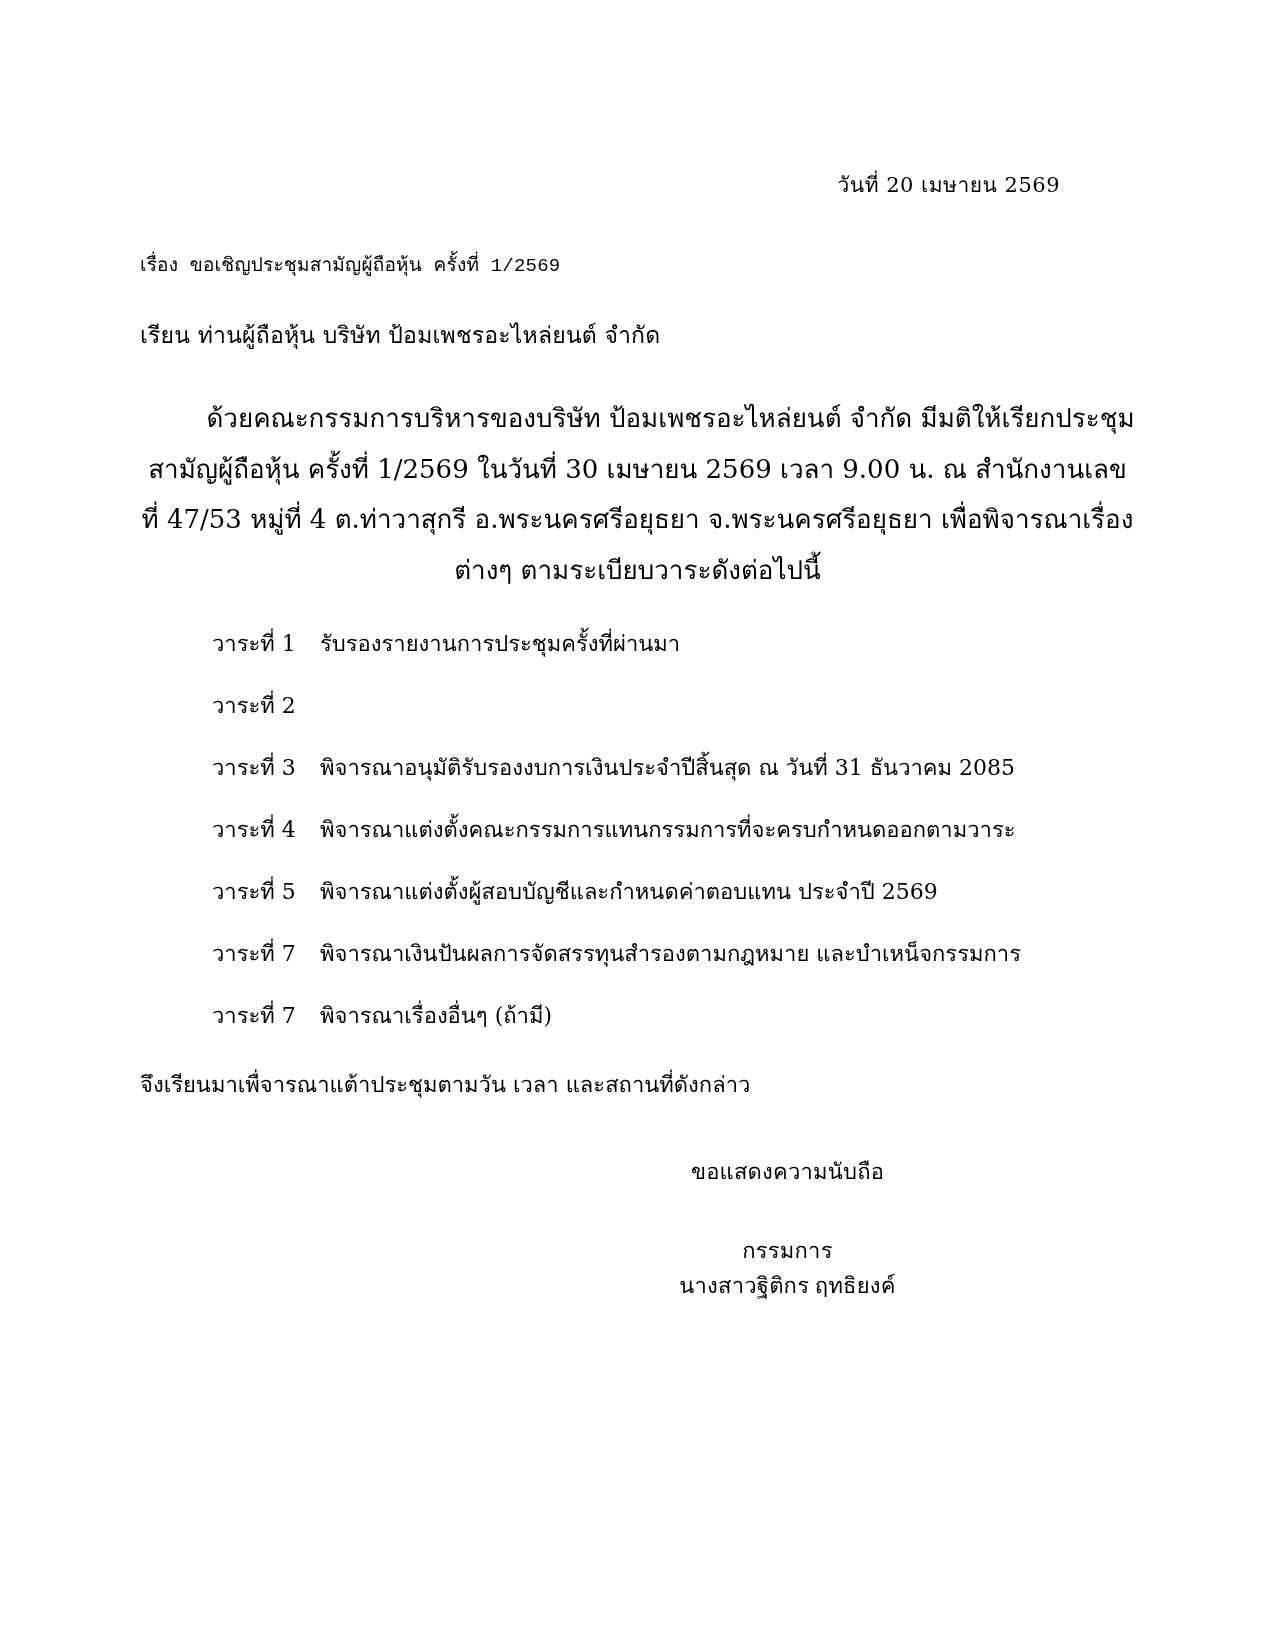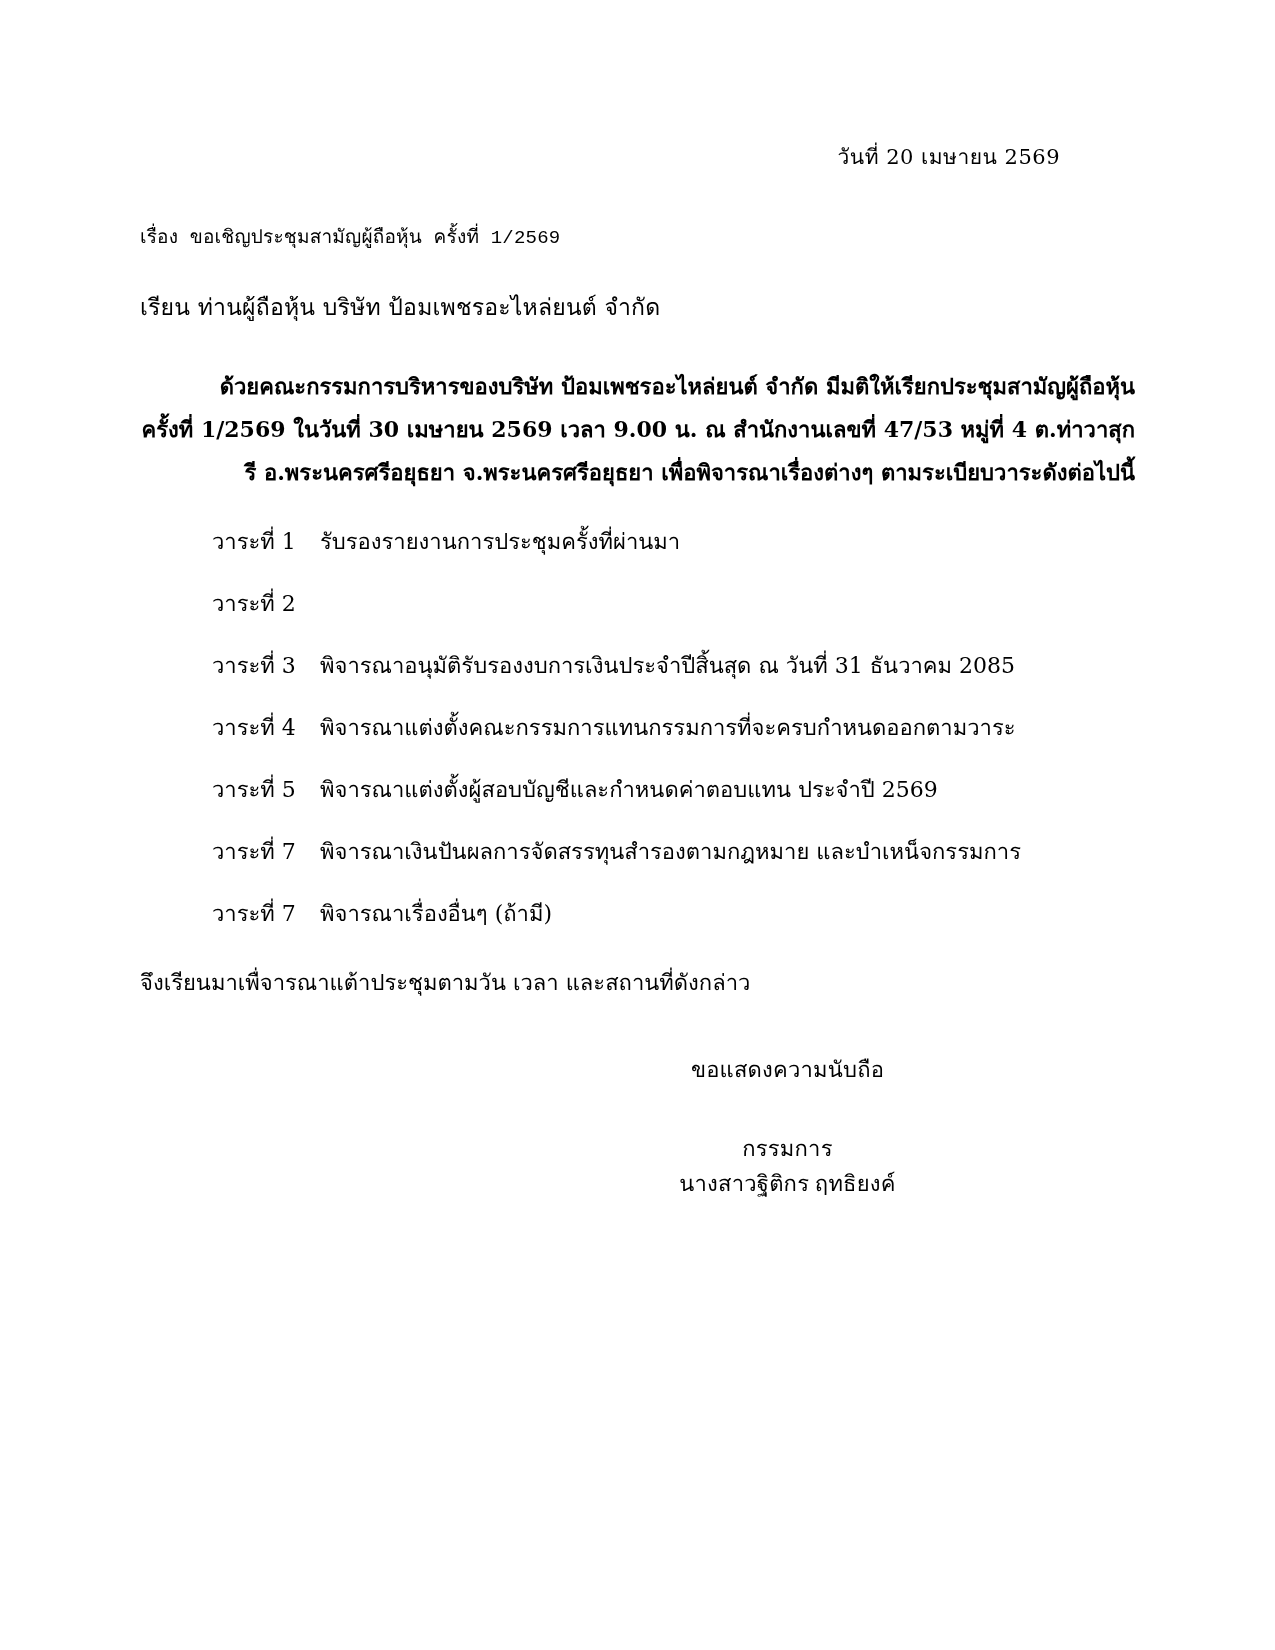--- a/index.html
+++ b/index.html
@@ -14,45 +14,45 @@
     color: #000000;
     position: relative;
     overflow: hidden;
   }
   .page {
     width: 1275px;
     height: 1184px;
     box-sizing: border-box;
     padding: 140px 140px 16px 140px;
     position: relative;
+    margin-top: 28px;
   }
   .date-line {
     text-align: right;
     font-size: 21px;
     letter-spacing: 0.5px;
     margin-bottom: 48px;
     padding-right: 75px;
   }
   .subject-line {
     font-size: 19px;
     margin-bottom: 38px;
     letter-spacing: 0.2px;
     font-family: Liberation Mono, monospace;
   }
   .to-line {
     font-size: 23px;
     margin-bottom: 40px;
     letter-spacing: 0.2px;
   }
   .body-para {
-    font-size: 22px;
+    font-size: 26px;
     line-height: 1.95;
-    text-align: right;
+    text-align: center;
     margin-bottom: 30px;
-    font-weight: bold;
   }
   .body-para .indent {
     display: inline-block;
     width: 66px;
   }
   .agenda {
     margin: 0;
     padding: 0;
     list-style: none;
   }

